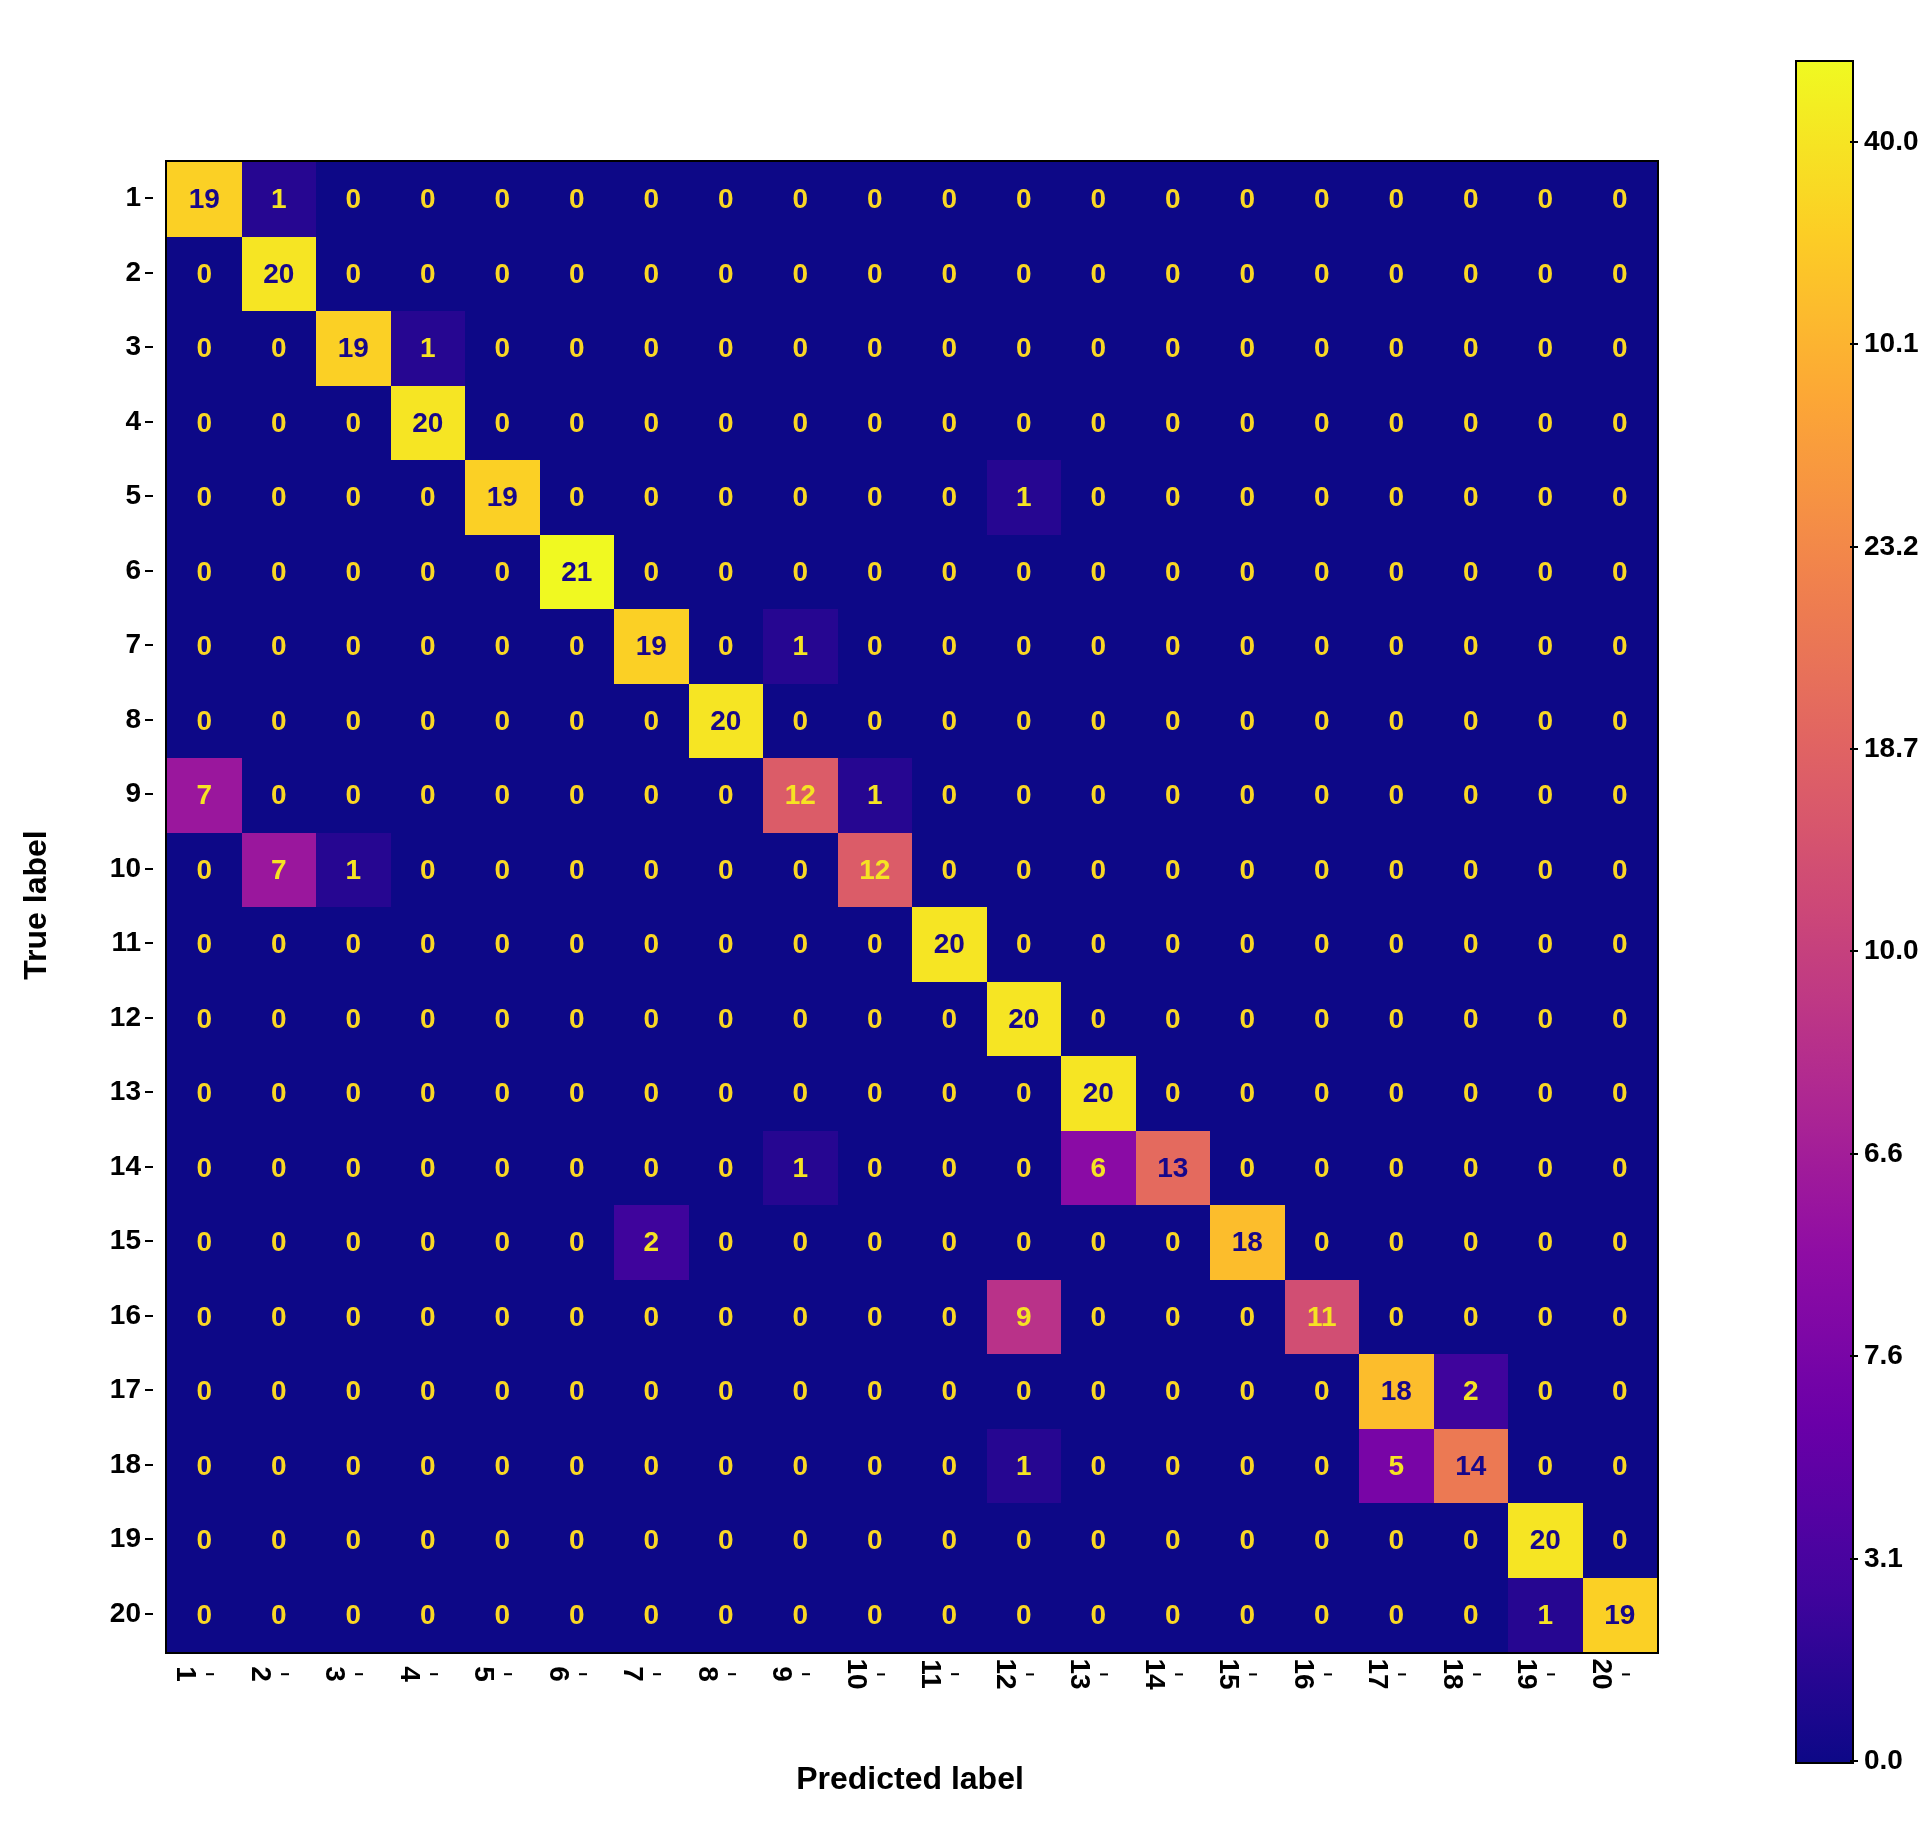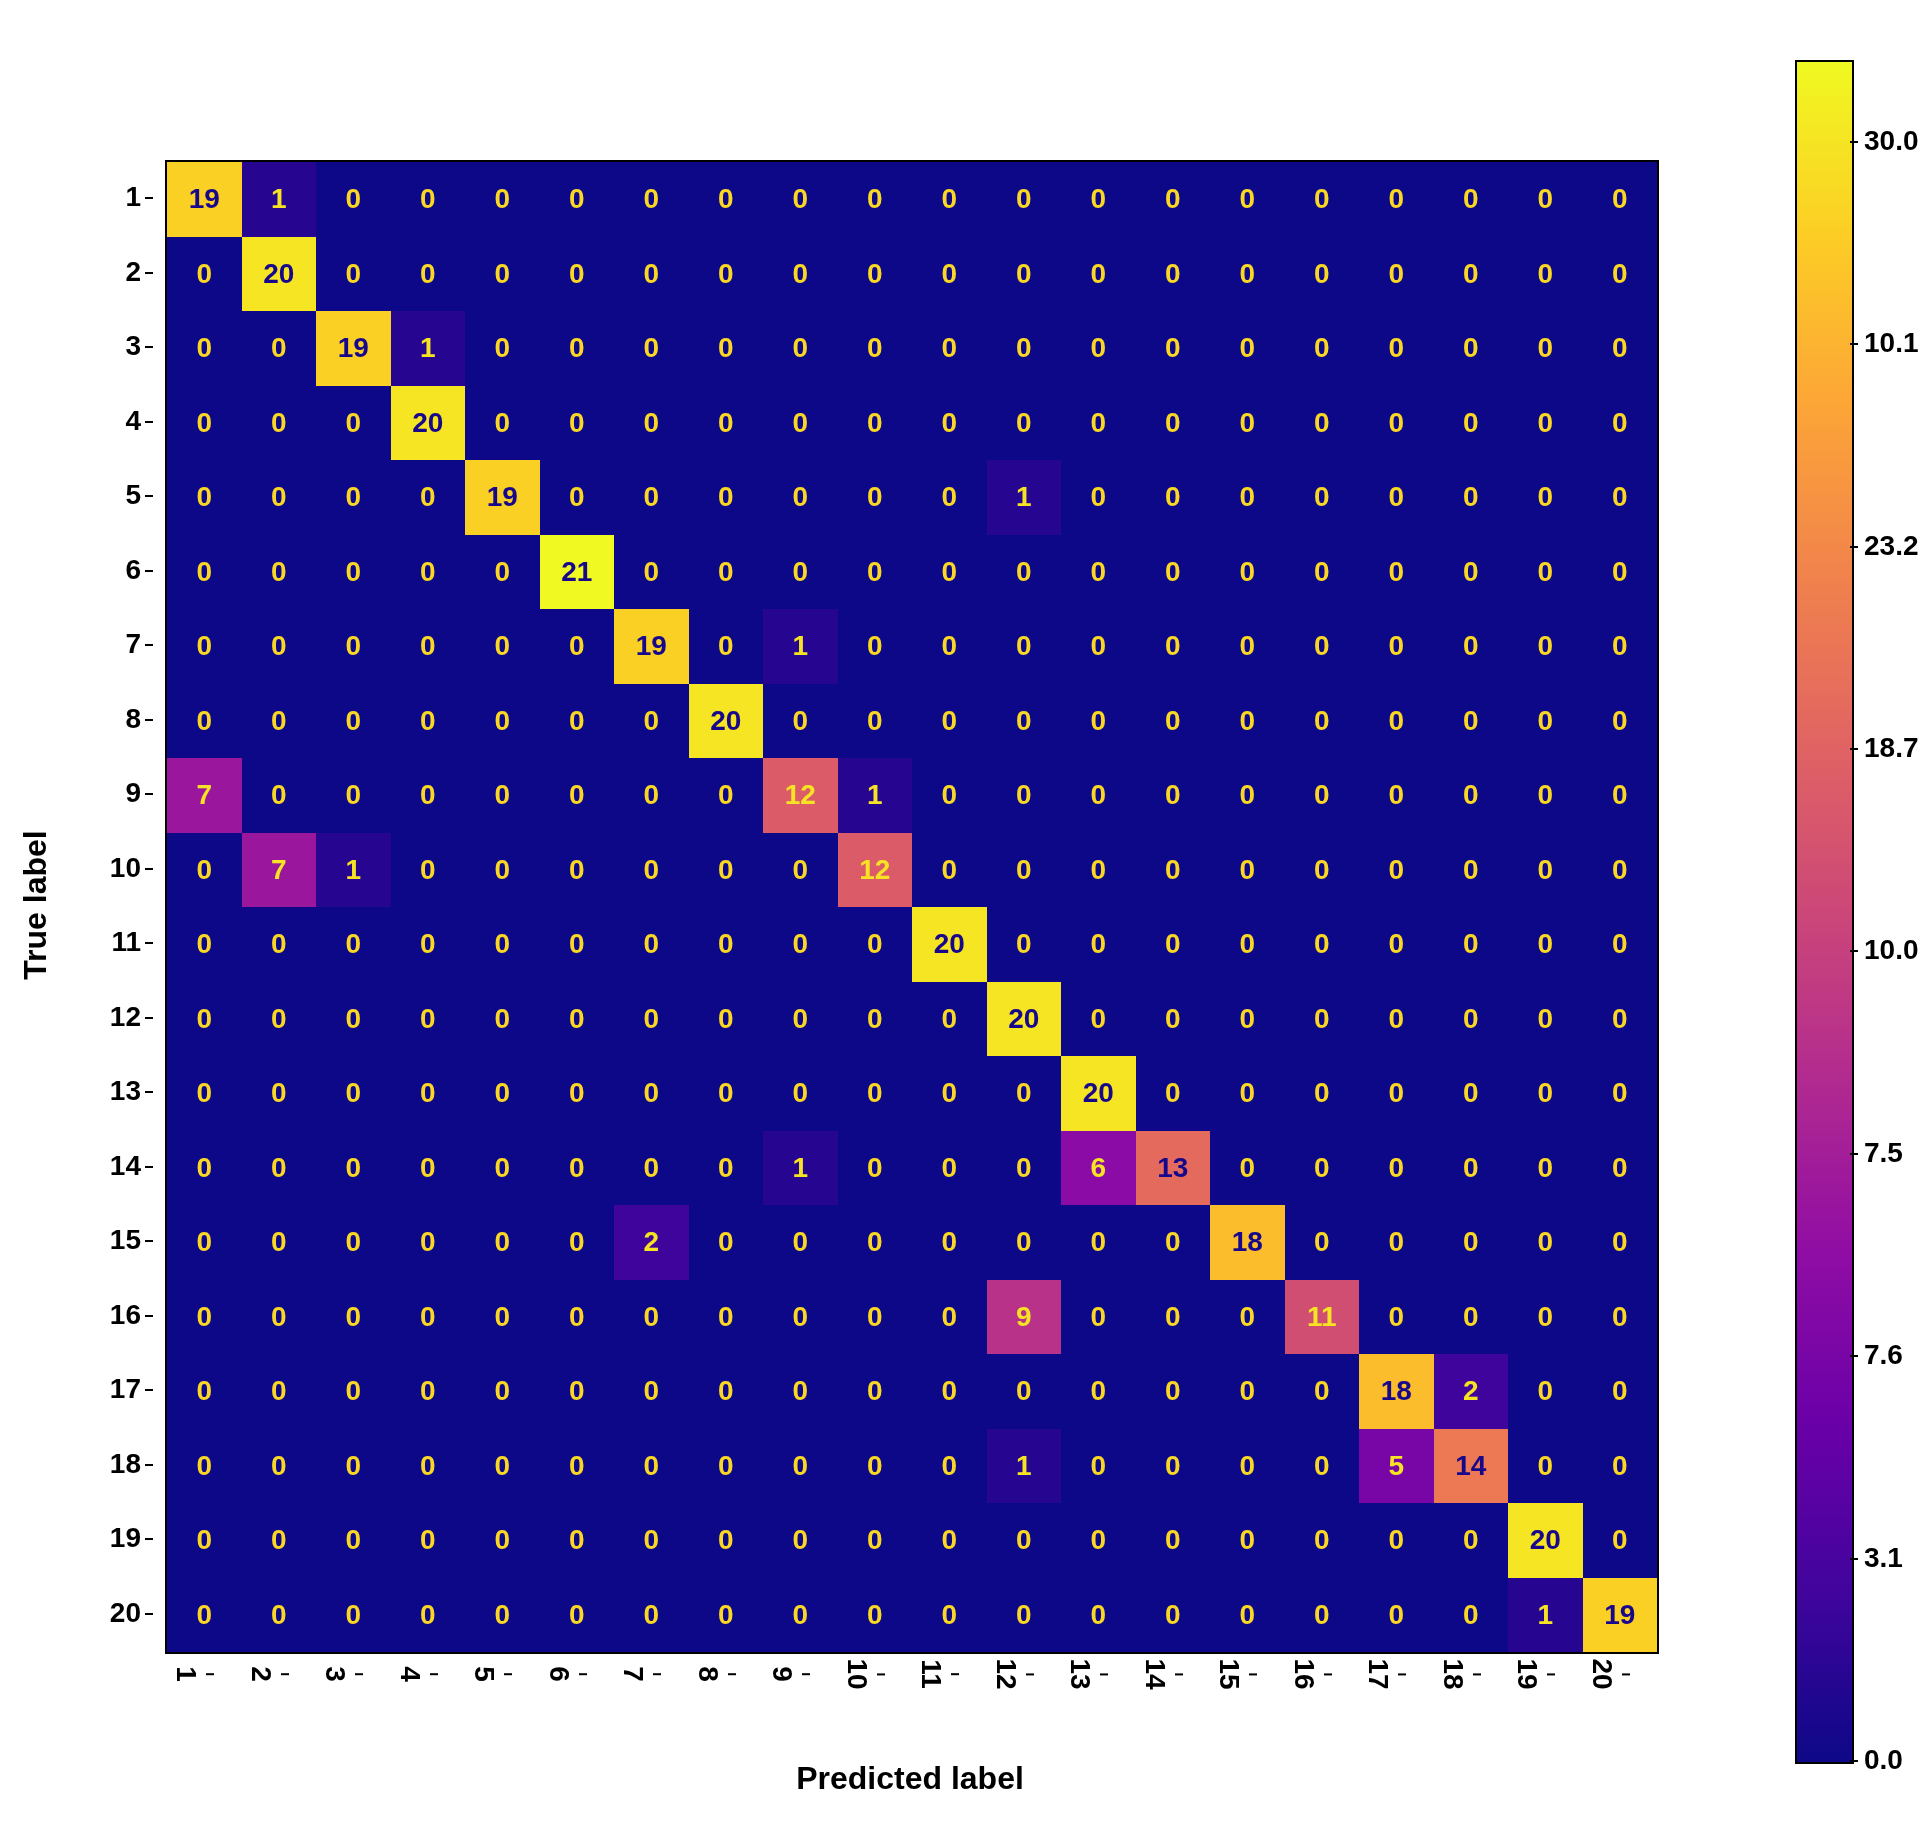--- a/index.html
+++ b/index.html
@@ -600,22 +600,22 @@
         <div class="x-tick" style="left: 97.5%;">20</div>
       </div>
   </div>
 
   <div class="colorbar-wrap">
     <div class="colorbar" id="colorbar" style="background: linear-gradient(to top, rgb(13, 8, 135) 0%, rgb(26, 7, 141) 2.5%, rgb(39, 6, 146) 5%, rgb(52, 5, 152) 7.5%, rgb(65, 4, 157) 10%, rgb(75, 3, 160) 12.5%, rgb(86, 2, 163) 15%, rgb(96, 1, 165) 17.5%, rgb(106, 0, 168) 20%, rgb(115, 3, 167) 22.5%, rgb(125, 7, 166) 25%, rgb(134, 10, 165) 27.5%, rgb(143, 13, 164) 30%, rgb(152, 20, 159) 32.5%, rgb(160, 27, 154) 35%, rgb(169, 35, 149) 37.5%, rgb(177, 42, 144) 40%, rgb(184, 49, 138) 42.5%, rgb(191, 57, 132) 45%, rgb(197, 64, 126) 47.5%, rgb(204, 71, 120) 50%, rgb(209, 78, 115) 52.5%, rgb(215, 86, 109) 55%, rgb(220, 93, 104) 57.5%, rgb(225, 100, 98) 60%, rgb(229, 108, 93) 62.5%, rgb(233, 116, 87) 65%, rgb(237, 123, 81) 67.5%, rgb(241, 131, 76) 70%, rgb(244, 140, 71) 72.5%, rgb(247, 149, 65) 75%, rgb(249, 157, 60) 77.5%, rgb(252, 166, 54) 80%, rgb(252, 176, 50) 82.5%, rgb(252, 186, 46) 85%, rgb(252, 196, 41) 87.5%, rgb(252, 206, 37) 90%, rgb(249, 217, 36) 92.5%, rgb(246, 227, 35) 95%, rgb(243, 238, 34) 97.5%, rgb(240, 249, 33) 100%);"></div>
     <div class="cbar-ticks" id="cbarticks">
         <div class="cbar-tick" style="top: 100%;">0.0</div>
         <div class="cbar-tick" style="top: 88.0952%;">3.1</div>
         <div class="cbar-tick" style="top: 76.1905%;">7.6</div>
-        <div class="cbar-tick" style="top: 64.2857%;">7.5</div>
+        <div class="cbar-tick" style="top: 64.2857%;">6.6</div>
         <div class="cbar-tick" style="top: 52.381%;">10.0</div>
         <div class="cbar-tick" style="top: 40.4762%;">18.7</div>
         <div class="cbar-tick" style="top: 28.5714%;">23.2</div>
         <div class="cbar-tick" style="top: 16.6667%;">10.1</div>
-        <div class="cbar-tick" style="top: 4.7619%;">30.0</div>
+        <div class="cbar-tick" style="top: 4.7619%;">40.0</div>
       </div>
   </div>
 
 </div>
 
 </body></html>

